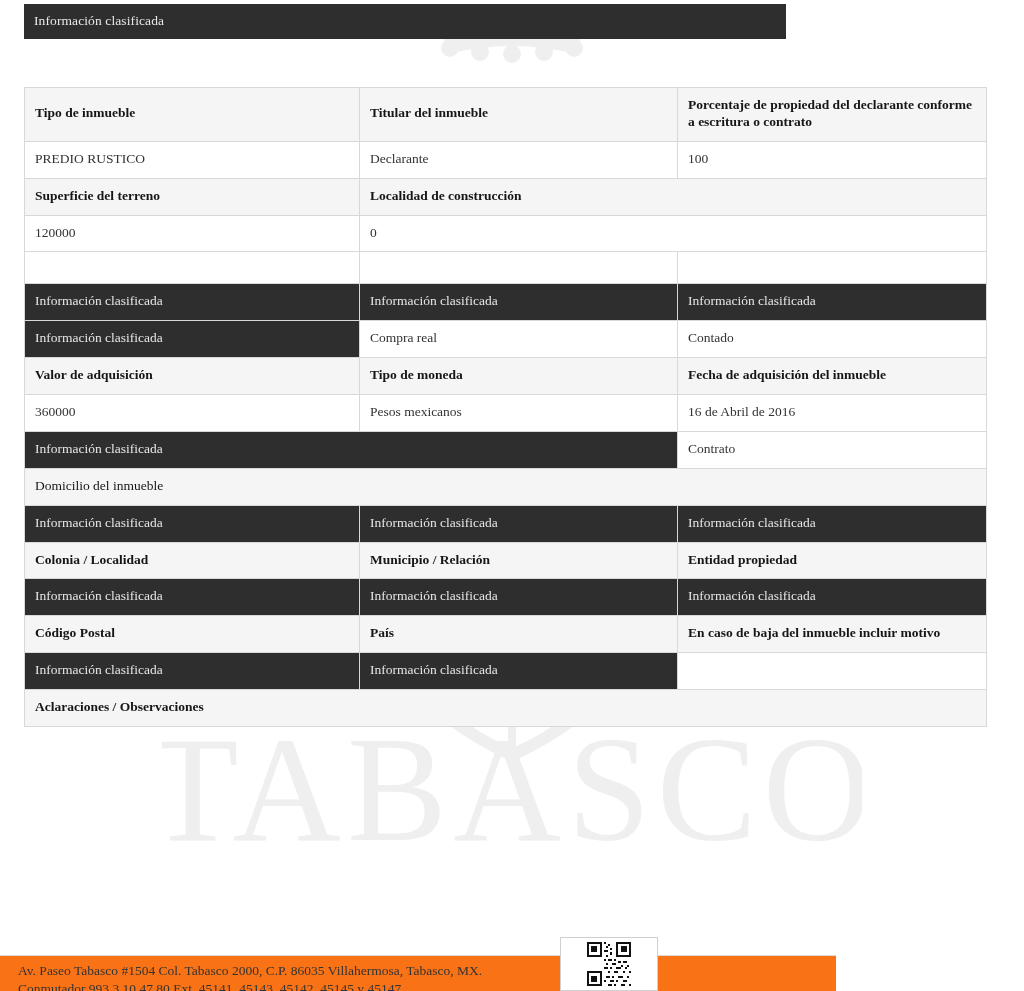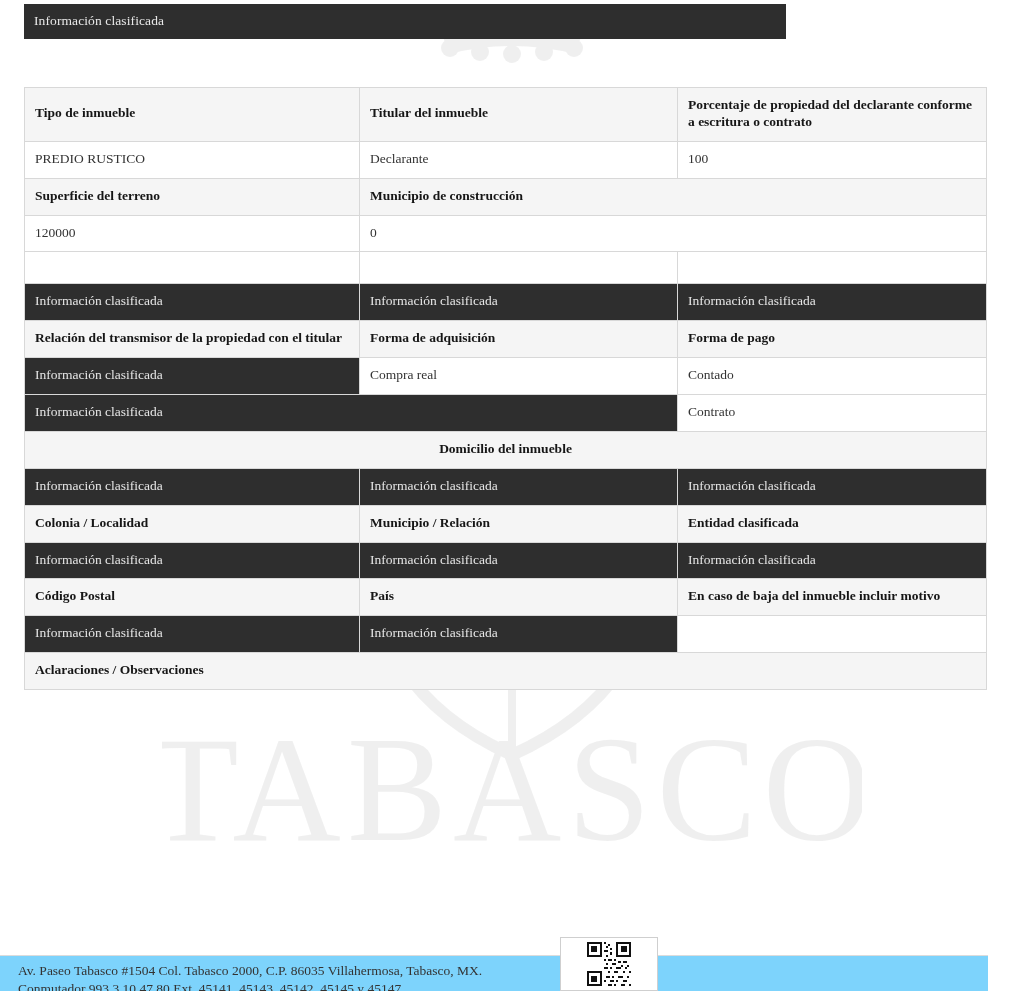--- a/index.html
+++ b/index.html
@@ -78,37 +78,36 @@
     color: #e6e6e6;
     border-color: #2e2e2e;
   }
   td.blank {
     background: #ffffff;
     height: 12px;
     padding: 8px 10px;
   }
   td.section {
     background: #f5f5f5;
-    font-weight: bold;
-    text-align: center;
+    font-weight: normal;
     color: #161616;
   }
 
   
   col.c1 { width: 335px; }
   col.c2 { width: 318px; }
   col.c3 { width: 309px; }
 
   
   .footer {
     position: absolute;
     left: 0;
     bottom: 0;
-    width: 988px;
-    background: #7dd3fc;
+    width: 836px;
+    background: #f97316;
     z-index: 2;
     height: 35px;
     border-top: 1px solid #dcdcdc;
   }
   .footer-text {
     position: absolute;
     left: 18px;
     top: 6px;
     font-size: 13.5px;
     color: #333333;
@@ -184,21 +183,21 @@
       </tr>
 
       <tr>
         <td class="val">PREDIO RUSTICO</td>
         <td class="val">Declarante</td>
         <td class="val">100</td>
       </tr>
 
       <tr>
         <td class="hdr">Superficie del terreno</td>
-        <td class="hdr" colspan="2">Municipio de construcción</td>
+        <td class="hdr" colspan="2">Localidad de construcción</td>
       </tr>
 
       <tr>
         <td class="val">120000</td>
         <td class="val" colspan="2">0</td>
       </tr>
 
 
       <tr>
         <td class="blank"></td>
@@ -206,33 +205,38 @@
         <td class="blank"></td>
       </tr>
 
 
       <tr>
         <td class="clf">Información clasificada</td>
         <td class="clf">Información clasificada</td>
         <td class="clf">Información clasificada</td>
       </tr>
 
-      <tr>
-        <td class="hdr">Relación del transmisor de la propiedad con el titular</td>
-        <td class="hdr">Forma de adquisición</td>
-        <td class="hdr">Forma de pago</td>
-      </tr>
 
       <tr>
         <td class="clf">Información clasificada</td>
         <td class="val">Compra real</td>
         <td class="val">Contado</td>
       </tr>
 
-
+      <tr>
+        <td class="hdr">Valor de adquisición</td>
+        <td class="hdr">Tipo de moneda</td>
+        <td class="hdr">Fecha de adquisición del inmueble</td>
+      </tr>
+
+      <tr>
+        <td class="val">360000</td>
+        <td class="val">Pesos mexicanos</td>
+        <td class="val">16 de Abril de 2016</td>
+      </tr>
 
 
       <tr>
         <td class="clf" colspan="2">Información clasificada</td>
         <td class="val">Contrato</td>
       </tr>
 
       <tr>
         <td class="section" colspan="3">Domicilio del inmueble</td>
       </tr>
@@ -240,21 +244,21 @@
 
       <tr>
         <td class="clf">Información clasificada</td>
         <td class="clf">Información clasificada</td>
         <td class="clf">Información clasificada</td>
       </tr>
 
       <tr>
         <td class="hdr">Colonia / Localidad</td>
         <td class="hdr">Municipio / Relación</td>
-        <td class="hdr">Entidad clasificada</td>
+        <td class="hdr">Entidad propiedad</td>
       </tr>
 
       <tr>
         <td class="clf">Información clasificada</td>
         <td class="clf">Información clasificada</td>
         <td class="clf">Información clasificada</td>
       </tr>
 
       <tr>
         <td class="hdr">Código Postal</td>

